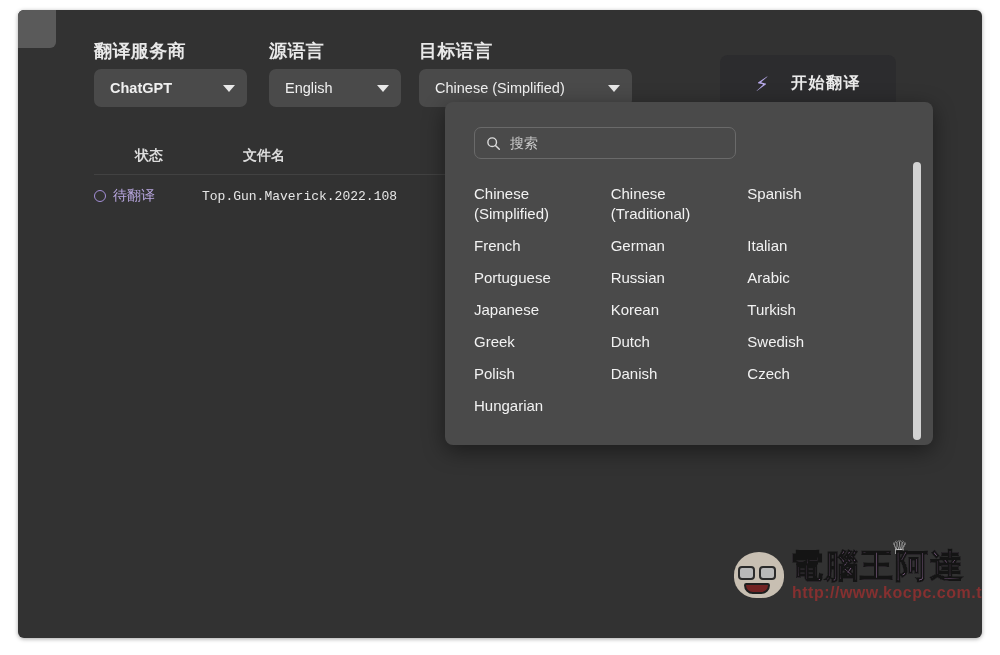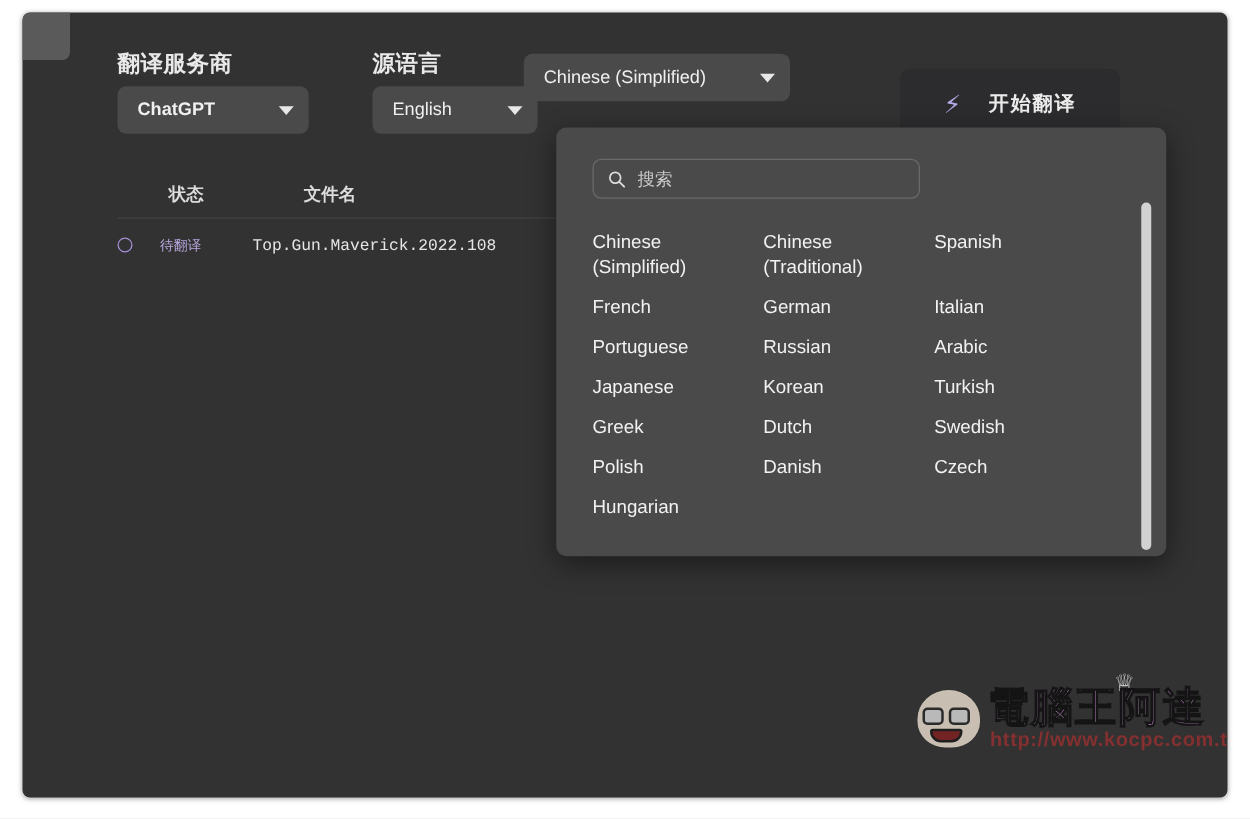--- a/index.html
+++ b/index.html
@@ -76,21 +76,21 @@
     width: 0; height: 0;
     border-left: 6px solid transparent;
     border-right: 6px solid transparent;
     border-top: 7px solid #e8e8e8;
     margin-left: 14px;
     flex: 0 0 auto;
   }
 
   #group-provider { left: 76px; }
   #group-provider .select-box { width: 153px; font-weight: bold; }
-  #group-source   { left: 251px; margin-left: 29px; }
+  #group-source   { left: 251px; }
   #group-source   .select-box { width: 132px; }
   #group-target   { left: 401px; }
   #group-target   .select-box { width: 213px; }
 
   #start-translate-button {
     position: absolute;
     left: 702px;
     top: 45px;
     width: 176px;
     height: 57px;
@@ -138,23 +138,23 @@
     display: flex;
     align-items: center;
     height: 42px;
     font-size: 13px;
   }
   .status-cell {
     width: 108px;
     flex: 0 0 auto;
     display: flex;
     align-items: center;
-    gap: 22px;
+    gap: 7px;
     color: #b9a7e0;
-    font-size: 11px;
+    font-size: 14px;
   }
   .status-dot {
     width: 12px; height: 12px;
     border: 1.6px solid #a48fd8;
     border-radius: 50%;
     box-sizing: border-box;
     flex: 0 0 auto;
   }
   .name-cell {
     flex: 1 1 auto;
@@ -332,20 +332,21 @@
 
     <div class="field-group" id="group-source">
       <div class="field-label">源语言</div>
       <div class="select-box">
         <span class="select-value">English</span>
         <span class="caret"></span>
       </div>
     </div>
 
     <div class="field-group" id="group-target">
+      <div class="field-label">目标语言</div>
       <div class="select-box">
         <span class="select-value">Chinese (Simplified)</span>
         <span class="caret"></span>
       </div>
     </div>
 
     <div id="start-translate-button">
       <span class="bolt">⚡</span>
       <span class="btn-label">开始翻译</span>
     </div>

